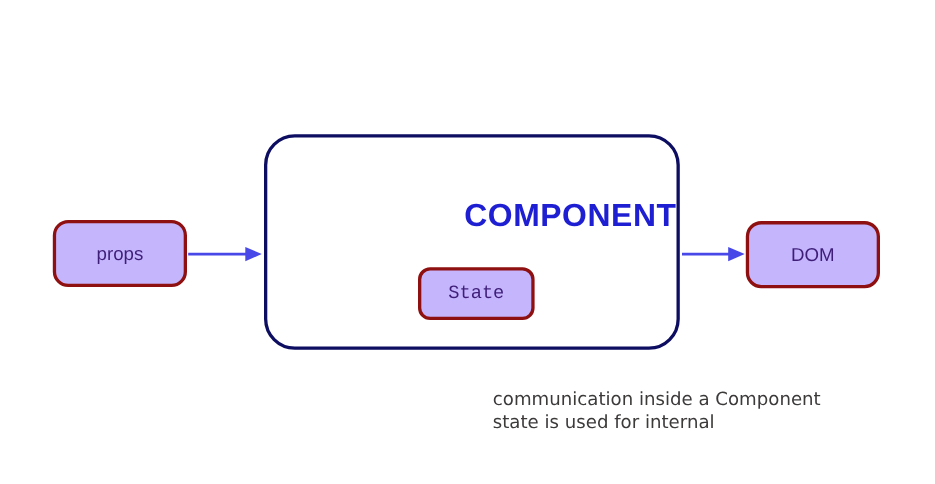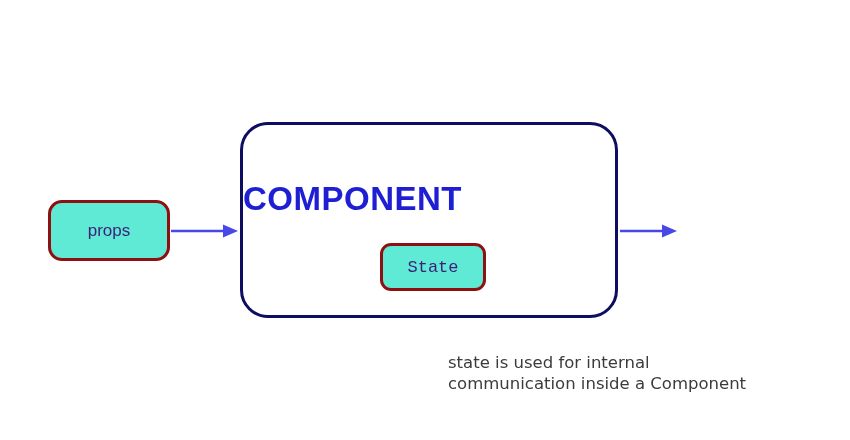--- a/index.html
+++ b/index.html
@@ -13,21 +13,21 @@
     height: 440px;
     background: #ffffff;
     overflow: hidden;
     font-family: "Liberation Sans", sans-serif;
   }
   .node {
     position: absolute;
     display: flex;
     align-items: center;
     justify-content: center;
-    background: #5eead4;
+    background: #c4b5fd;
     box-sizing: border-box;
   }
   .red-node {
     border: 3.5px solid var(--node-border, #8f1010);
     border-radius: 14px;
     color: var(--node-text, #3f1e78);
     font-size: 17px;
   }
   .props-node {
     left: 48px;
@@ -50,23 +50,23 @@
     border: 3px solid var(--component-border, #0d0d62);
     border-radius: 28px;
     background: #ffffff;
     box-sizing: border-box;
   }
   .component-title {
     position: absolute;
     left: 0;
     top: 55px;
     width: 100%;
-    text-align: left;
+    text-align: right;
     color: var(--component-title, #1e1ed2);
-    font-size: 33px;
+    font-size: 29px;
     font-weight: bold;
     letter-spacing: 0.5px;
   }
   .state-node {
     left: 137px;
     top: 118px;
     width: 106px;
     height: 48px;
     border-radius: 11px;
     border-width: 3px;
@@ -120,19 +120,22 @@
     <div class="node red-node state-node">
       <span>State</span>
     </div>
   </div>
 
   <svg class="arrow arrow-2" width="57" height="20" viewBox="0 0 57 20">
     <line x1="0" y1="10" x2="43" y2="10"></line>
     <polygon points="42,3.5 57,10 42,16.5"></polygon>
   </svg>
 
+  <div class="node red-node dom-node">
+    <span>DOM</span>
+  </div>
 
   <div class="caption">
+    <div>communication inside a Component</div>
     <div>state is used for internal</div>
-    <div>communication inside a Component</div>
   </div>
 
 </div>
 
 </body></html>

